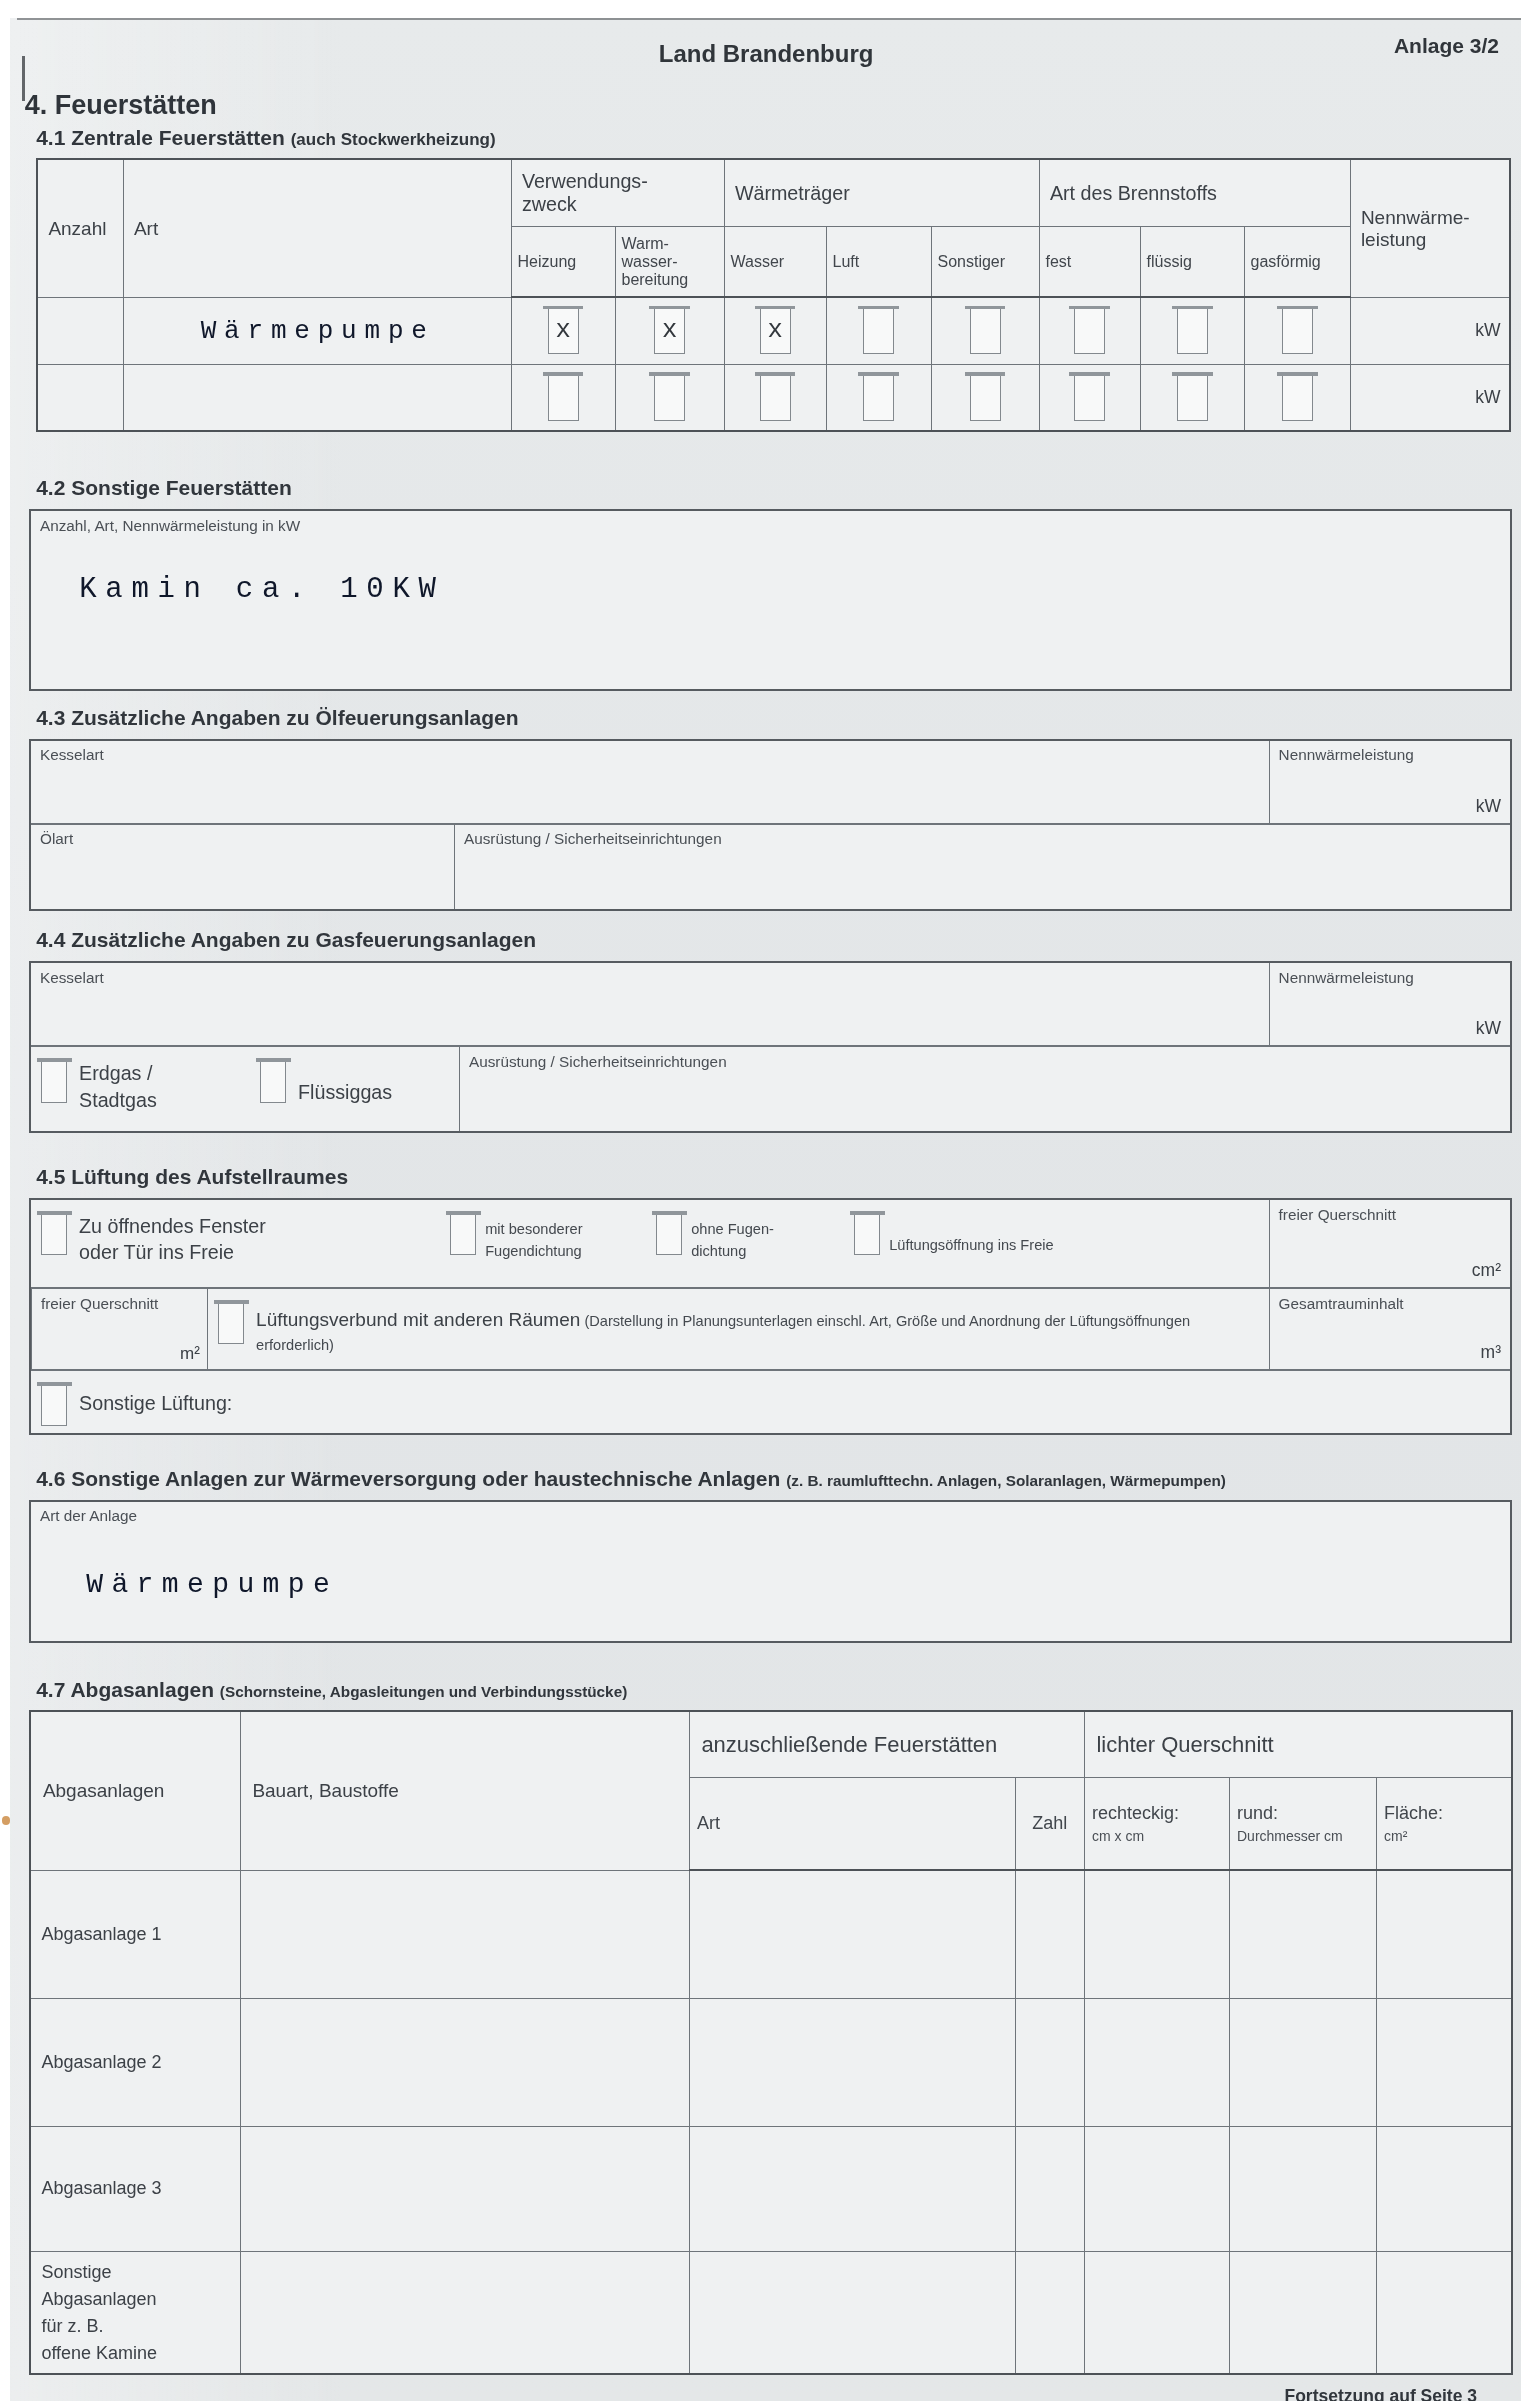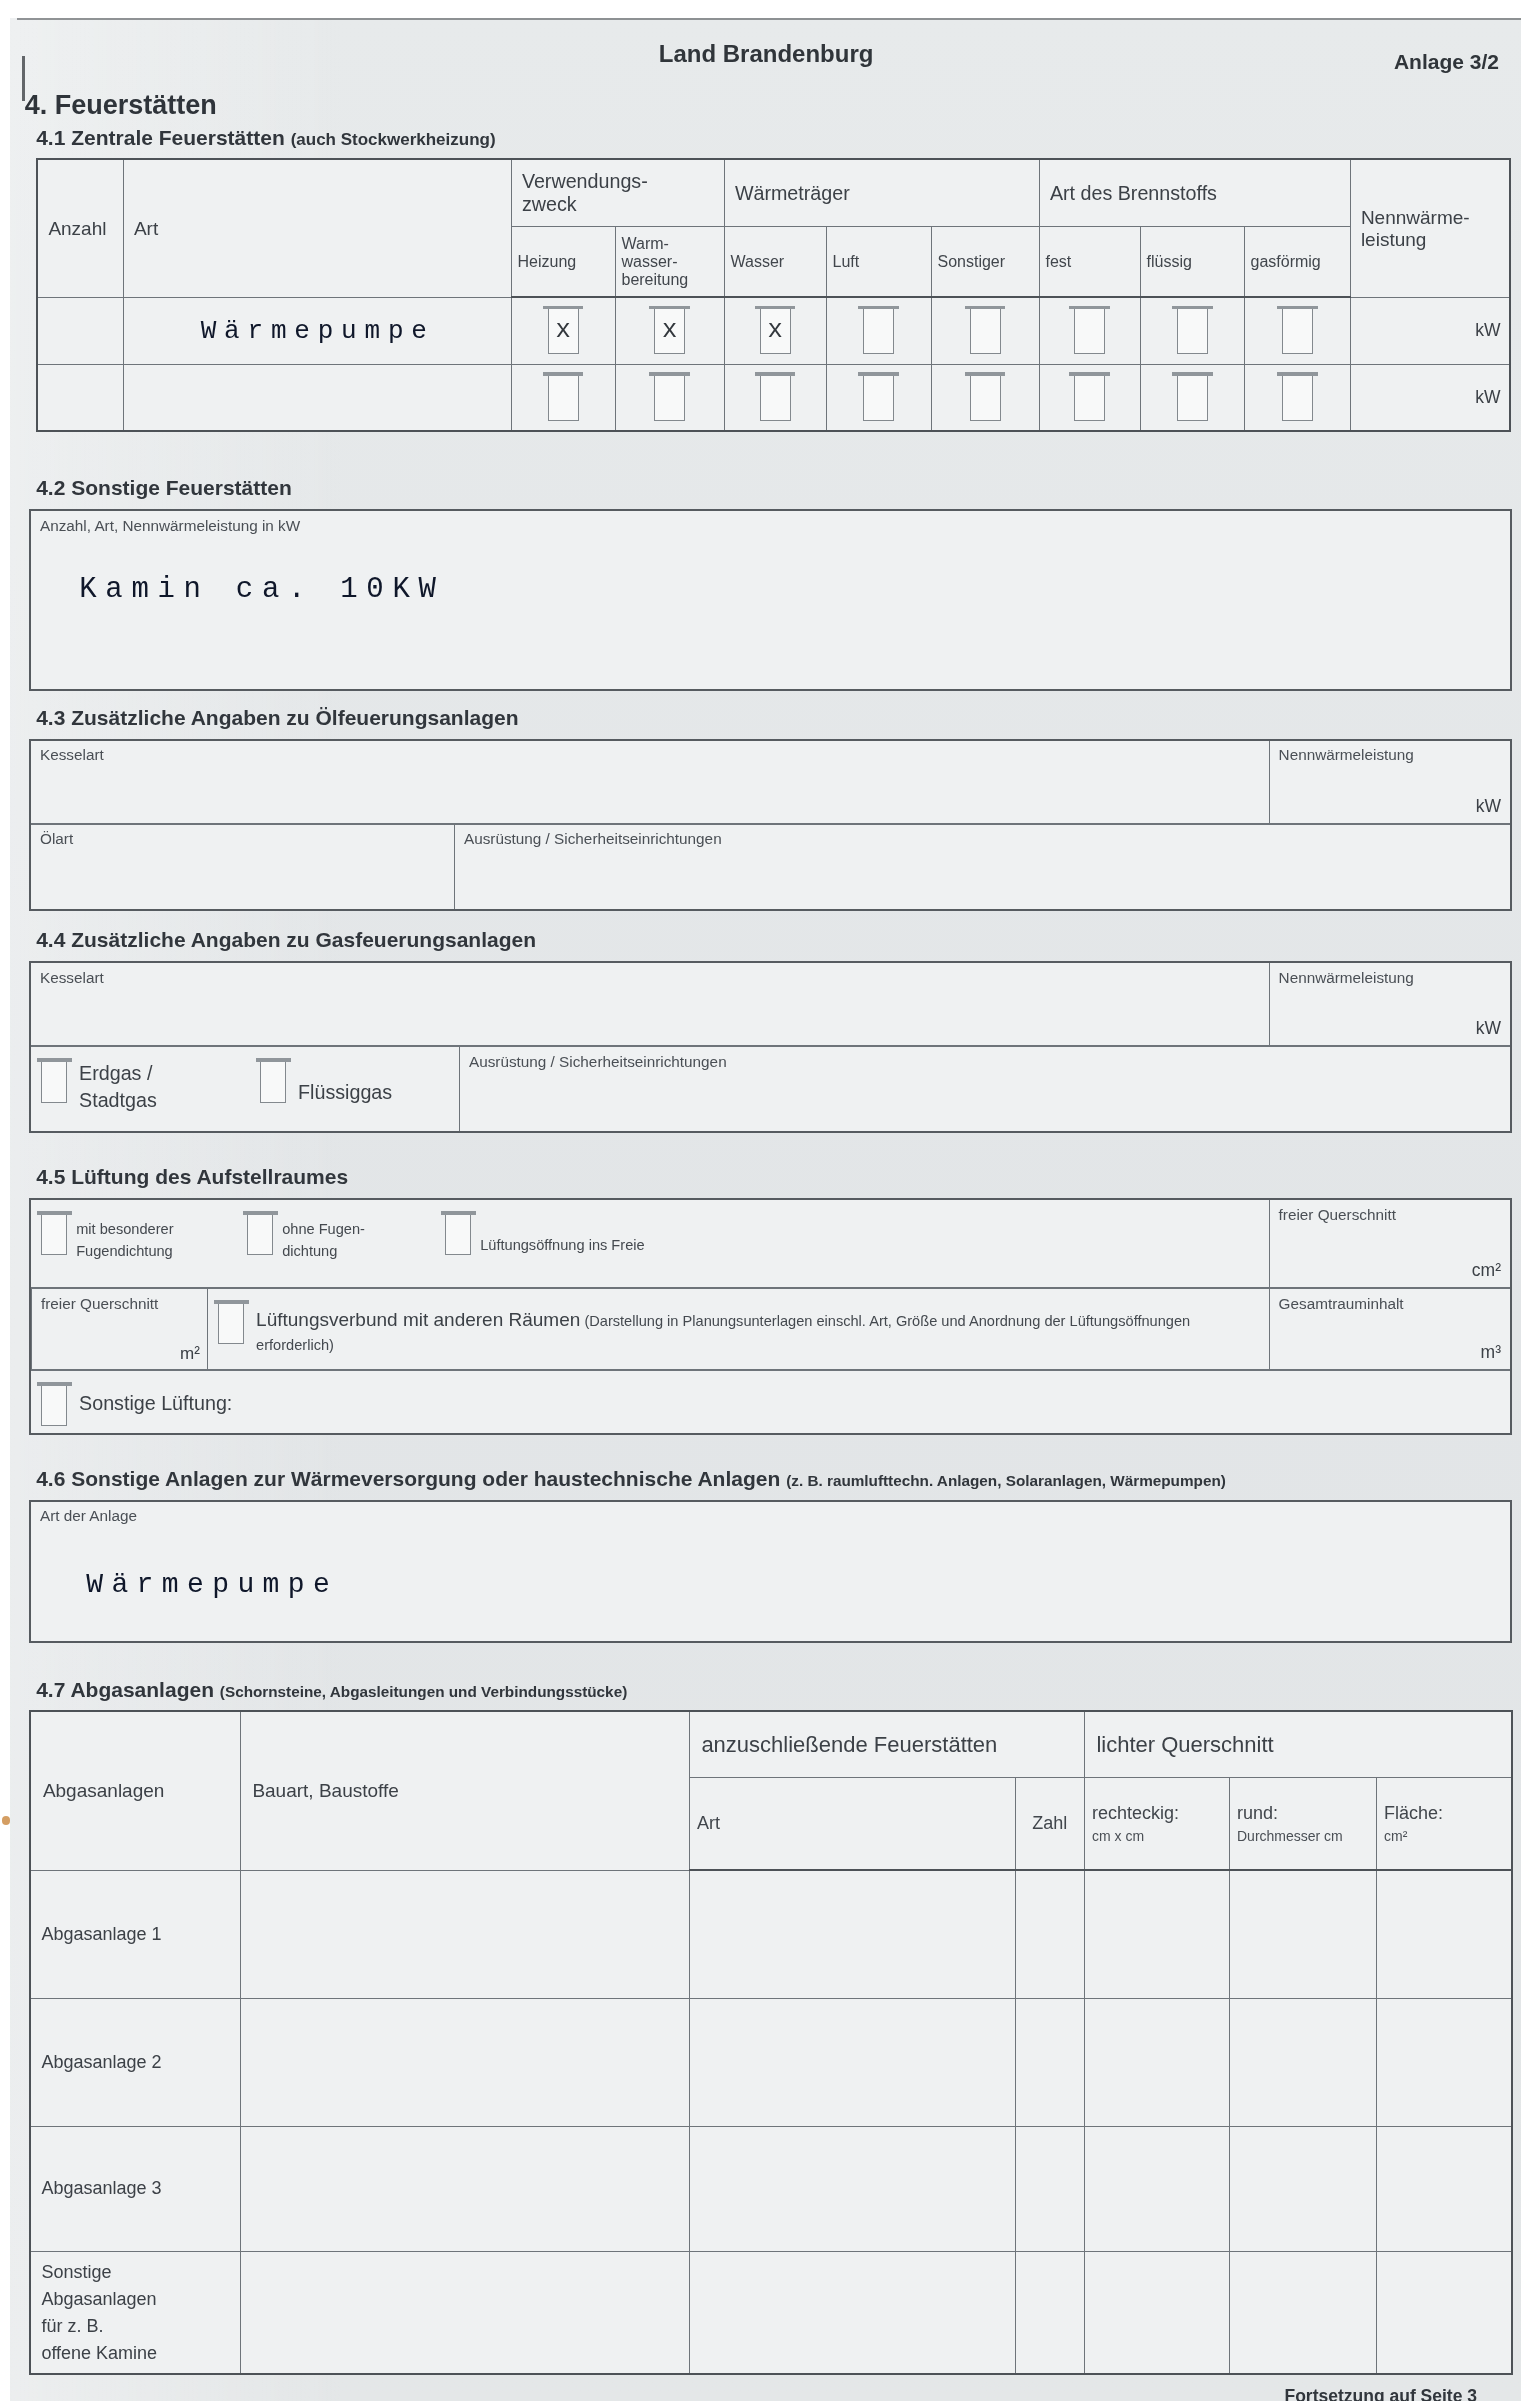--- a/index.html
+++ b/index.html
@@ -15,21 +15,21 @@
     background:
       linear-gradient(90deg, rgba(255,255,255,.30) 0%, rgba(255,255,255,0) 22%),
       linear-gradient(180deg,#e7eaeb 0%, #e2e5e7 55%, #e4e7e8 100%);
   }
   .edge-top { position:absolute; left:7.3px; right:0; top:0; height:2.9px; background:#43474b; opacity:.55; }
   .edge-tick { position:absolute; left:11.7px; top:38px; width:3.6px; height:45px; background:#34383c; opacity:.75; }
   .punch-dot { position:absolute; left:1.5px; top:1816px; width:8.8px; height:8.8px; border-radius:50%; background:#cf9352; opacity:.9; }
 
   .masthead { position:relative; padding-top:22px; height:64px; }
   .masthead .title { text-align:center; font-weight:bold; font-size:24px; color:#30353a; }
-  .masthead .annex { position:absolute; right:23px; top:32px; font-weight:bold; font-size:21px; color:#30353a; }
+  .masthead .annex { position:absolute; right:23px; top:16px; font-weight:bold; font-size:21px; color:#30353a; }
 
   h1.sec4 { font-size:27px; font-weight:bold; color:#2f343a; margin:8.8px 0 4.4px 14.6px; }
   h2.sub { font-size:21px; font-weight:bold; color:#31363c; margin-left:26px; margin-bottom:8.8px; }
   h2.sub .note { font-weight:bold; font-size:17px; }
   h2.sub .note-sm { font-weight:bold; font-size:15.3px; }
 
   
   .box {
     margin-left:19px; margin-right:10.2px;
     border:2.2px solid #565b60; border-top-width:2.9px; border-bottom-width:2.9px;
@@ -255,20 +255,25 @@
         </div>
         <div class="cell main leftb pad">
           <span class="lbl">Ausrüstung / Sicherheitseinrichtungen</span>
         </div>
       </div>
     </div>
 
     <h2 class="sub mt44">4.5 Lüftung des Aufstellraumes</h2>
     <div class="box box45">
       <div class="rowline r1">
+        <div class="seg s1 cbrow">
+          <span class="cb cb-sm"></span>
+          <span class="biglbl">Zu öffnendes Fenster
+oder Tür ins Freie</span>
+        </div>
         <div class="seg s2 cbrow">
           <span class="cb cb-sm"></span>
           <span class="smlbl">mit besonderer
 Fugendichtung</span>
         </div>
         <div class="seg s3 cbrow">
           <span class="cb cb-sm"></span>
           <span class="smlbl">ohne Fugen-
 dichtung</span>
         </div>

